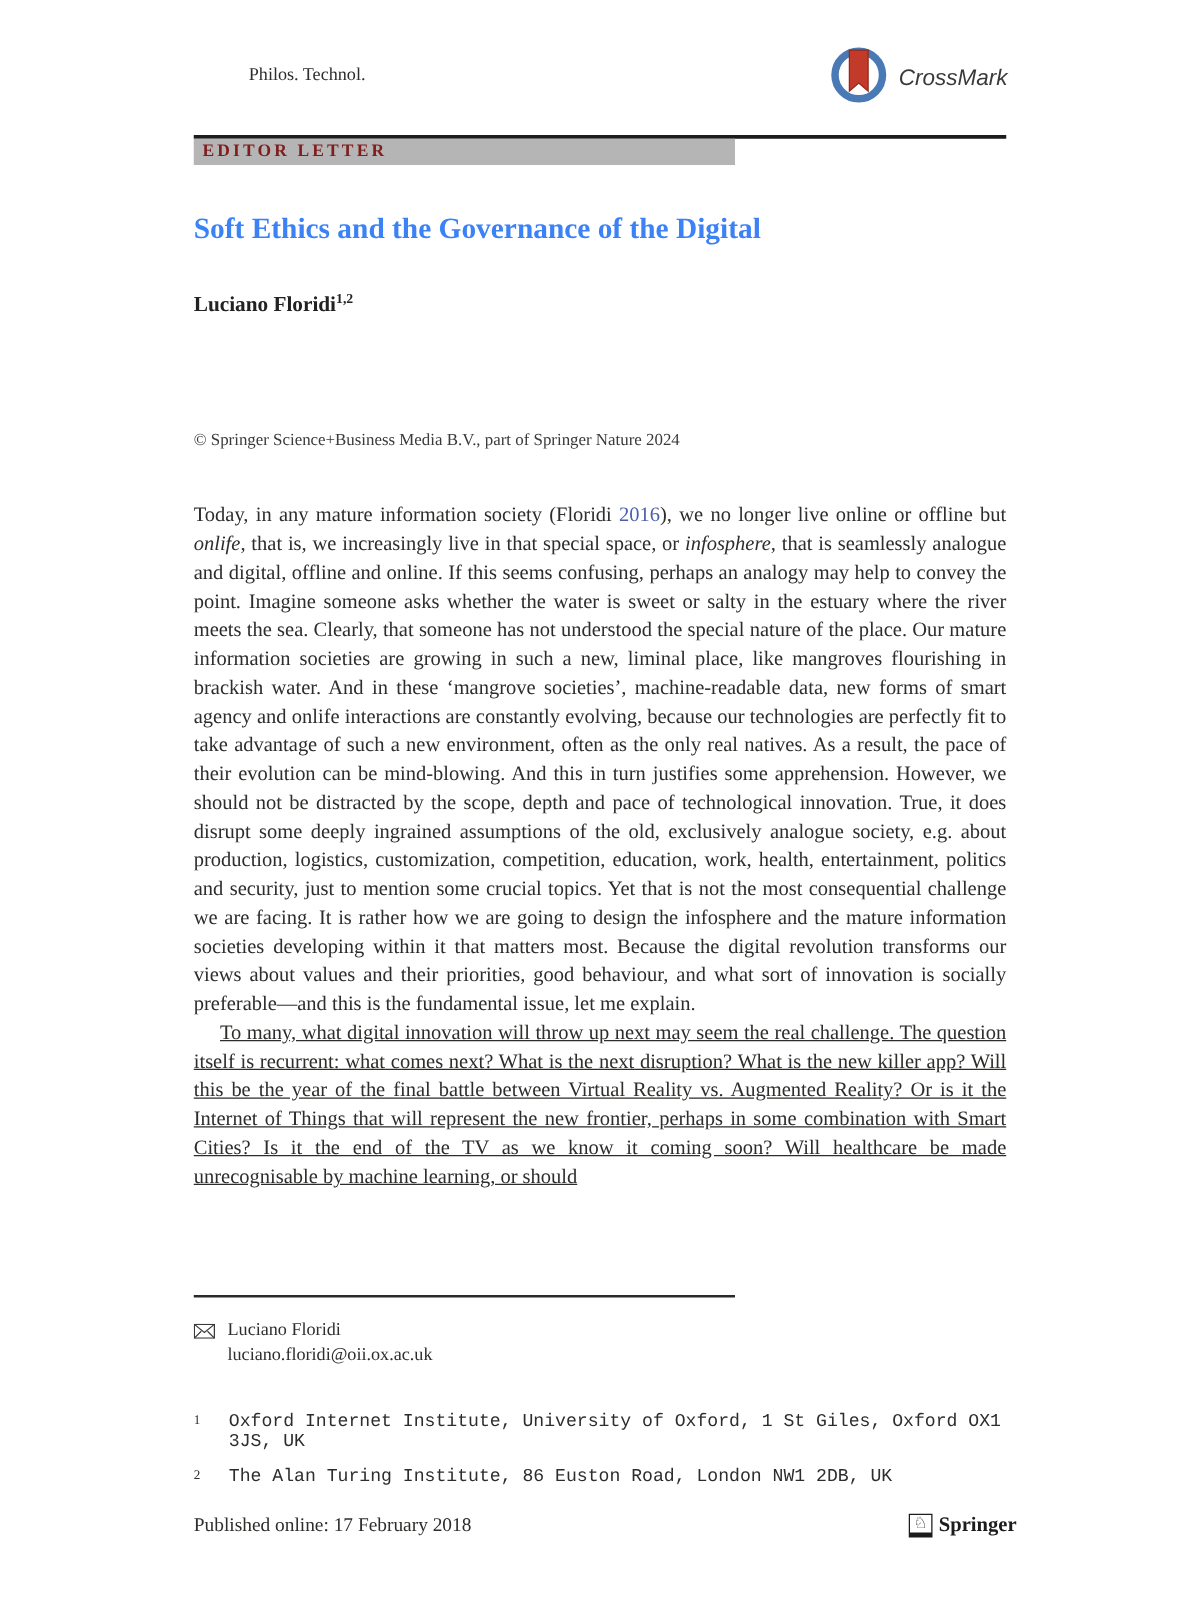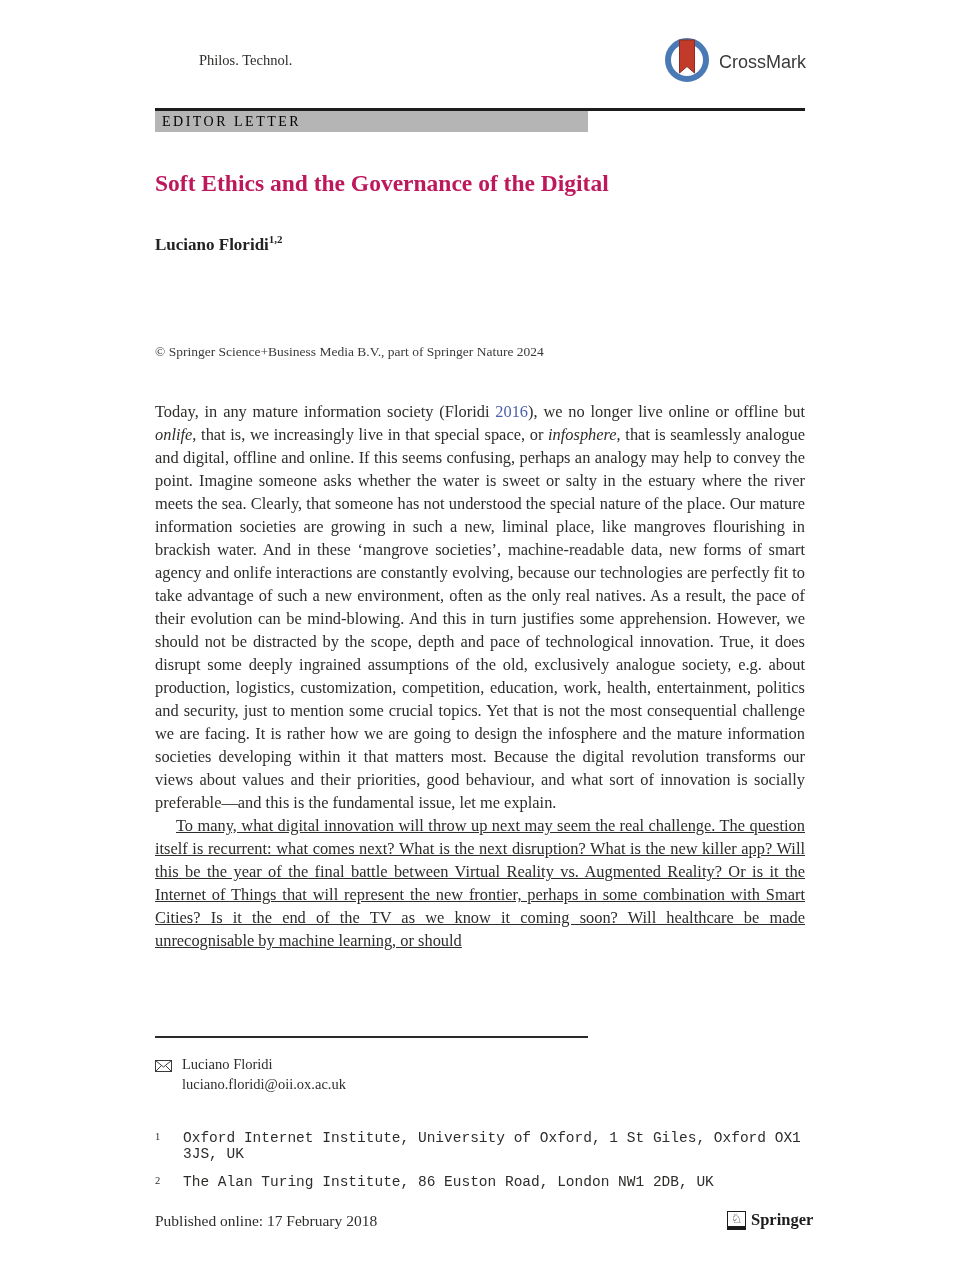--- a/index.html
+++ b/index.html
@@ -9,28 +9,28 @@
     --crossmark-blue:#4a7ab5;
     --crossmark-red:#c23b2a;
   }
   *{margin:0;padding:0;box-sizing:border-box;}
   html,body{width:960px;height:1280px;background:#ffffff;}
   body{font-family:"Liberation Serif", serif;color:var(--text);position:relative;}
   .page{position:absolute;inset:0;background:#fff;}
 
   .journal-meta{position:absolute;left:155px;top:50px;font-size:14.5px;line-height:20px;margin-left:44px;}
   .crossmark{position:absolute;left:663px;top:36px;display:flex;align-items:center;gap:8px;cursor:pointer;}
-  .crossmark-label{font-family:"Liberation Sans", sans-serif;font-size:18px;color:#3a3a3a;}
+  .crossmark-label{font-family:"Liberation Sans", sans-serif;font-size:18px;color:#3a3a3a;font-style:italic;}
 
   .top-rule{position:absolute;left:155px;top:108px;width:650px;height:3px;background:#1c1c1c;}
   .banner{position:absolute;left:155px;top:111px;width:433px;height:21px;background:var(--banner-gray);
-          font-weight:normal;font-size:14px;letter-spacing:2.5px;color:#000000;
+          font-weight:bold;font-size:14px;letter-spacing:2.5px;color:#7f1d1d;
           display:flex;align-items:center;padding-left:7px;}
 
-  .title{position:absolute;left:155px;top:170px;font-size:23.5px;font-weight:bold;color:#be185d;}
+  .title{position:absolute;left:155px;top:170px;font-size:23.5px;font-weight:bold;color:#3b82f6;}
   .author{position:absolute;left:155px;top:233px;font-size:17px;font-weight:bold;color:#222;}
   .author sup{font-size:11px;}
 
   .copyright{position:absolute;left:155px;top:344px;font-size:13.5px;color:#3a3a3a;}
 
   .body-text{position:absolute;left:155px;top:400px;width:650px;font-size:16.4px;line-height:23px;text-align:justify;}
   .body-text p.indent{text-indent:21px;text-decoration:underline;}
   .body-text .italic{font-style:italic;}
   .body-text .link{color:var(--link-blue);cursor:pointer;}
 

